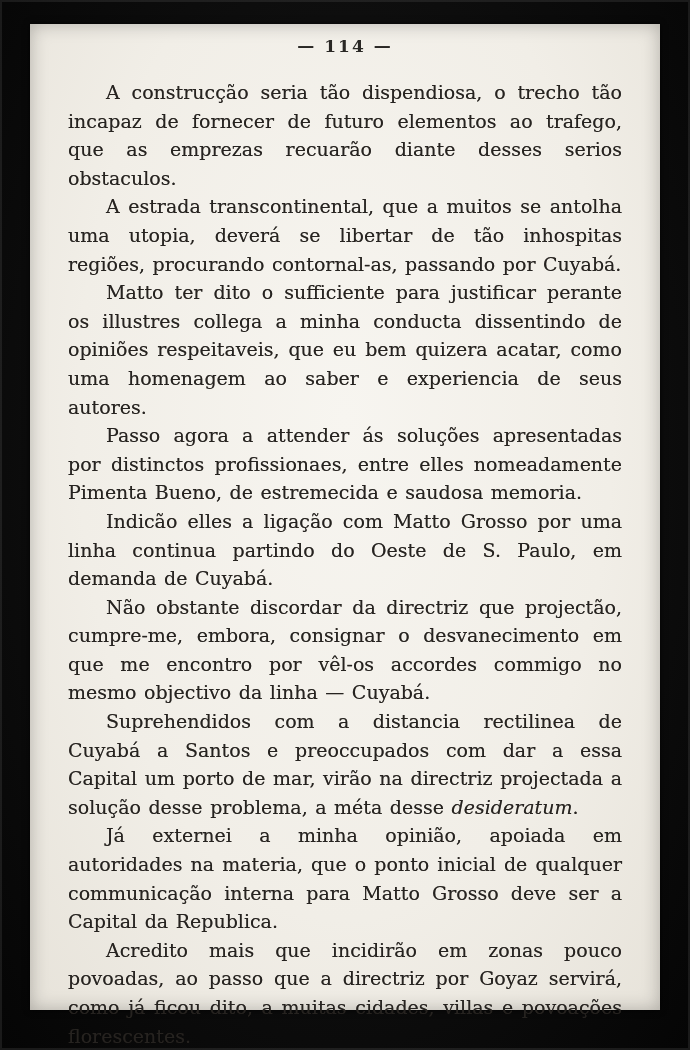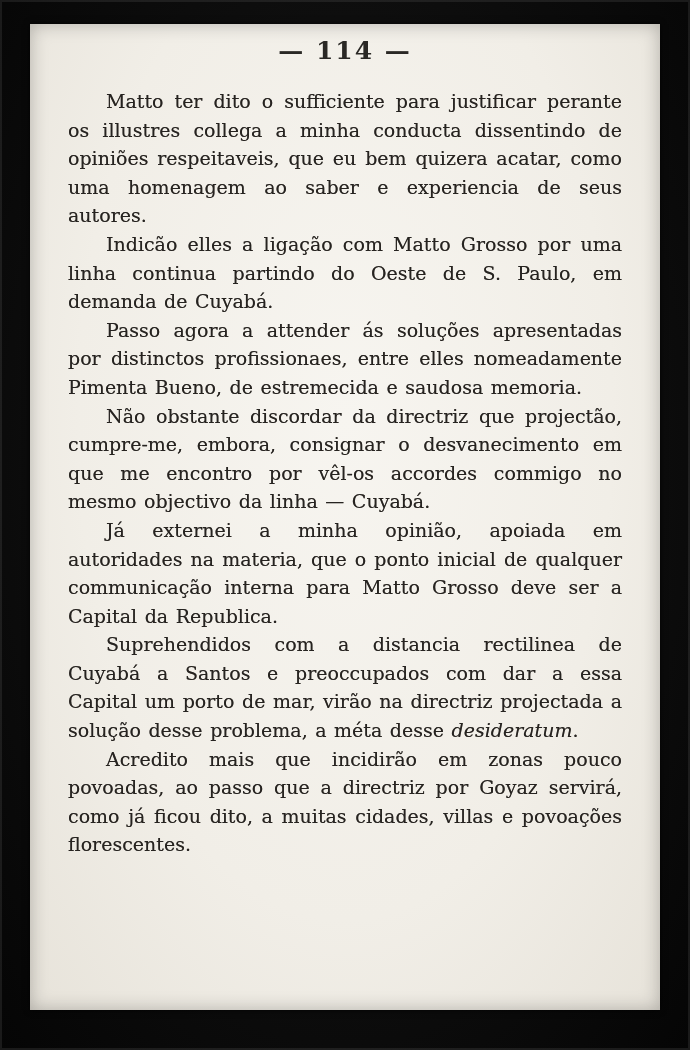--- a/index.html
+++ b/index.html
@@ -36,21 +36,21 @@
     bottom: 40px;
     background:
       radial-gradient(ellipse at 50% 40%, #f7f5f0 0%, #f1eee7 60%, #e7e3da 100%);
     box-shadow:
       inset 0 0 18px rgba(0,0,0,0.25),
       0 0 6px rgba(0,0,0,0.8);
     color: #242220;
   }
   .page-number {
     text-align: center;
-    font-size: 25px;
+    font-size: 17px;
     letter-spacing: 2px;
     font-weight: bold;
     padding-top: 12px;
     color: #2a2825;
   }
   .page-body {
     padding: 22px 38px 0 38px;
     font-size: 19px;
     line-height: 28.6px;
     text-align: justify;
@@ -66,22 +66,24 @@
     font-style: italic;
   }
 </style>
 </head>
 <body>
 
 <div class="scan-frame">
   <div class="paper">
     <div class="page-number">— 114 —</div>
     <div class="page-body">
+        <p><span>A construcção seria tão dispendiosa, o trecho tão incapaz de fornecer de futuro elementos ao trafego, que as emprezas recuarão diante desses serios obstaculos.</span></p>
+        <p><span>A estrada transcontinental, que a muitos se antolha uma utopia, deverá se libertar de tão inhospitas regiões, procurando contornal-as, passando por Cuyabá.</span></p>
         <p><span>Matto ter dito o sufficiente para justificar perante os illustres collega a minha conducta dissentindo de opiniões respeitaveis, que eu bem quizera acatar, como uma homenagem ao saber e experiencia de seus autores.</span></p>
+        <p><span>Passo agora a attender ás soluções apresentadas por distinctos profissionaes, entre elles nomeadamente Pimenta Bueno, de estremecida e saudosa memoria.</span></p>
         <p><span>Indicão elles a ligação com Matto Grosso por uma linha continua partindo do Oeste de S. Paulo, em demanda de Cuyabá.</span></p>
-        <p><span>Passo agora a attender ás soluções apresentadas por distinctos profissionaes, entre elles nomeadamente Pimenta Bueno, de estremecida e saudosa memoria.</span></p>
         <p><span>Não obstante discordar da directriz que projectão, cumpre-me, embora, consignar o desvanecimento em que me encontro por vêl-os accordes commigo no mesmo objectivo da linha — Cuyabá.</span></p>
+        <p><span>Suprehendidos com a distancia rectilinea de Cuyabá a Santos e preoccupados com dar a essa Capital um porto de mar, virão na directriz projectada a solução desse problema, a méta desse </span><em>desideratum</em><span>.</span></p>
         <p><span>Já externei a minha opinião, apoiada em autoridades na materia, que o ponto inicial de qualquer communicação interna para Matto Grosso deve ser a Capital da Republica.</span></p>
-        <p><span>Suprehendidos com a distancia rectilinea de Cuyabá a Santos e preoccupados com dar a essa Capital um porto de mar, virão na directriz projectada a solução desse problema, a méta desse </span><em>desideratum</em><span>.</span></p>
         <p><span>Acredito mais que incidirão em zonas pouco povoadas, ao passo que a directriz por Goyaz servirá, como já ficou dito, a muitas cidades, villas e povoações florescentes.</span></p>
       </div>
   </div>
 </div>
 
 </body></html>

